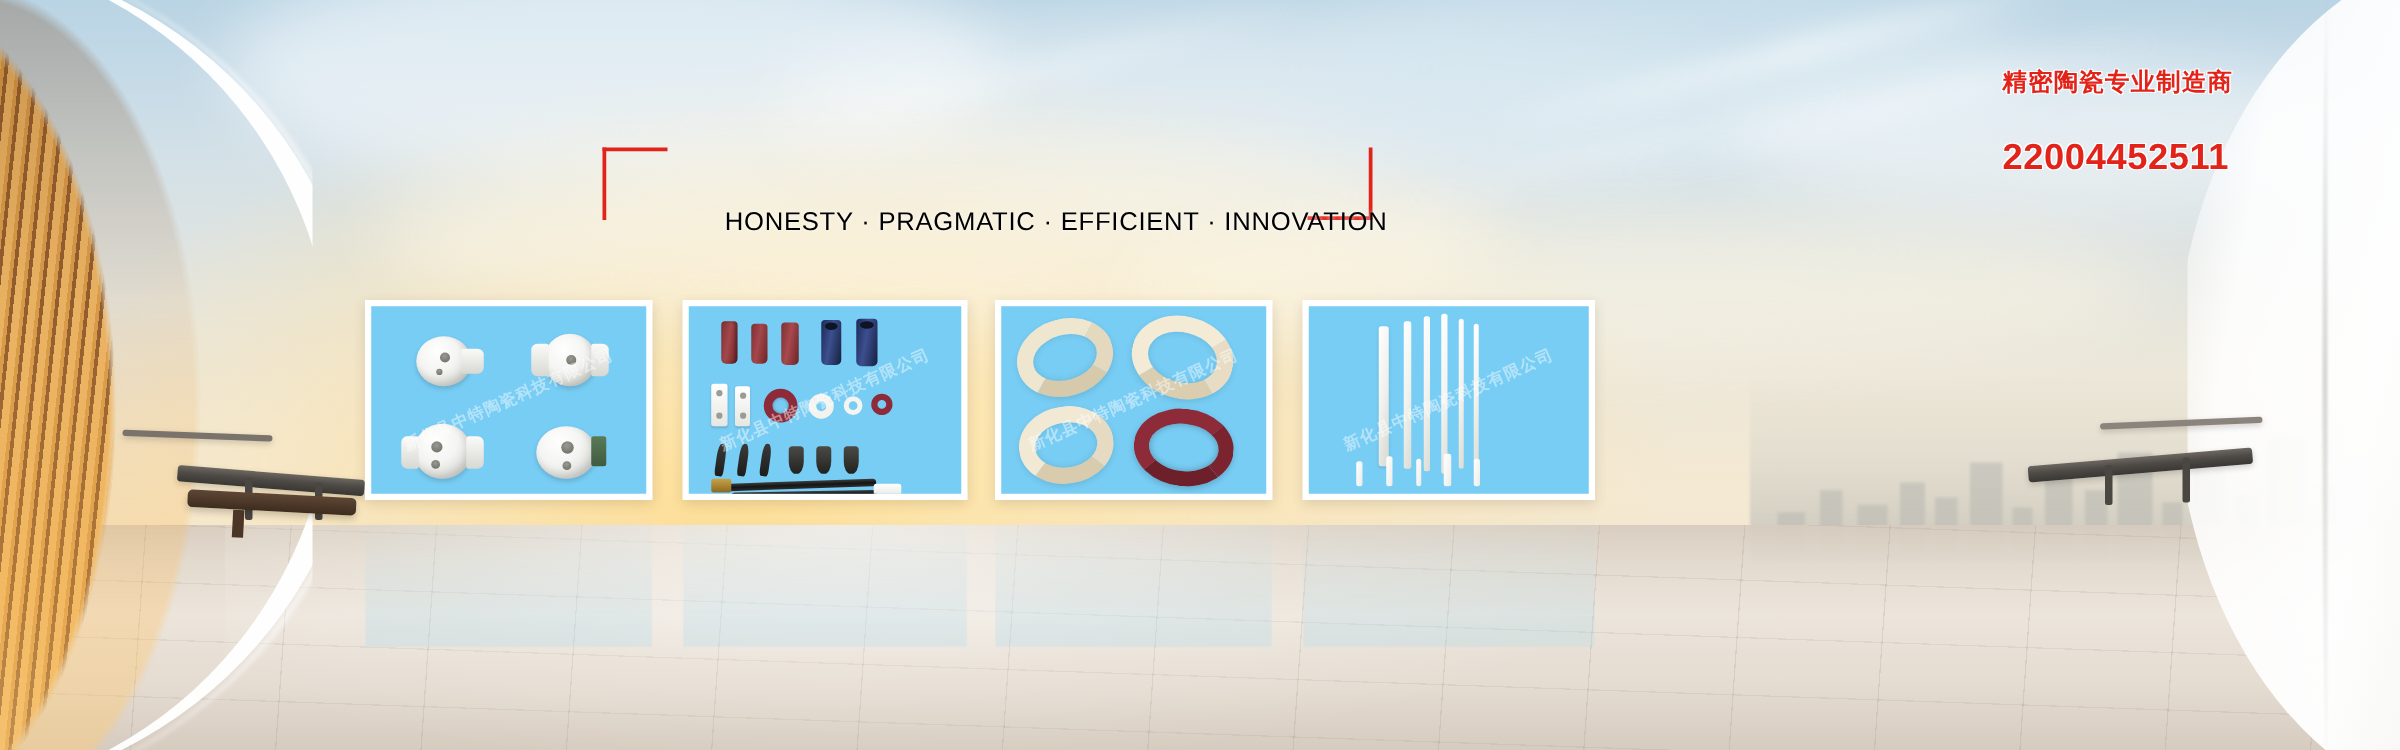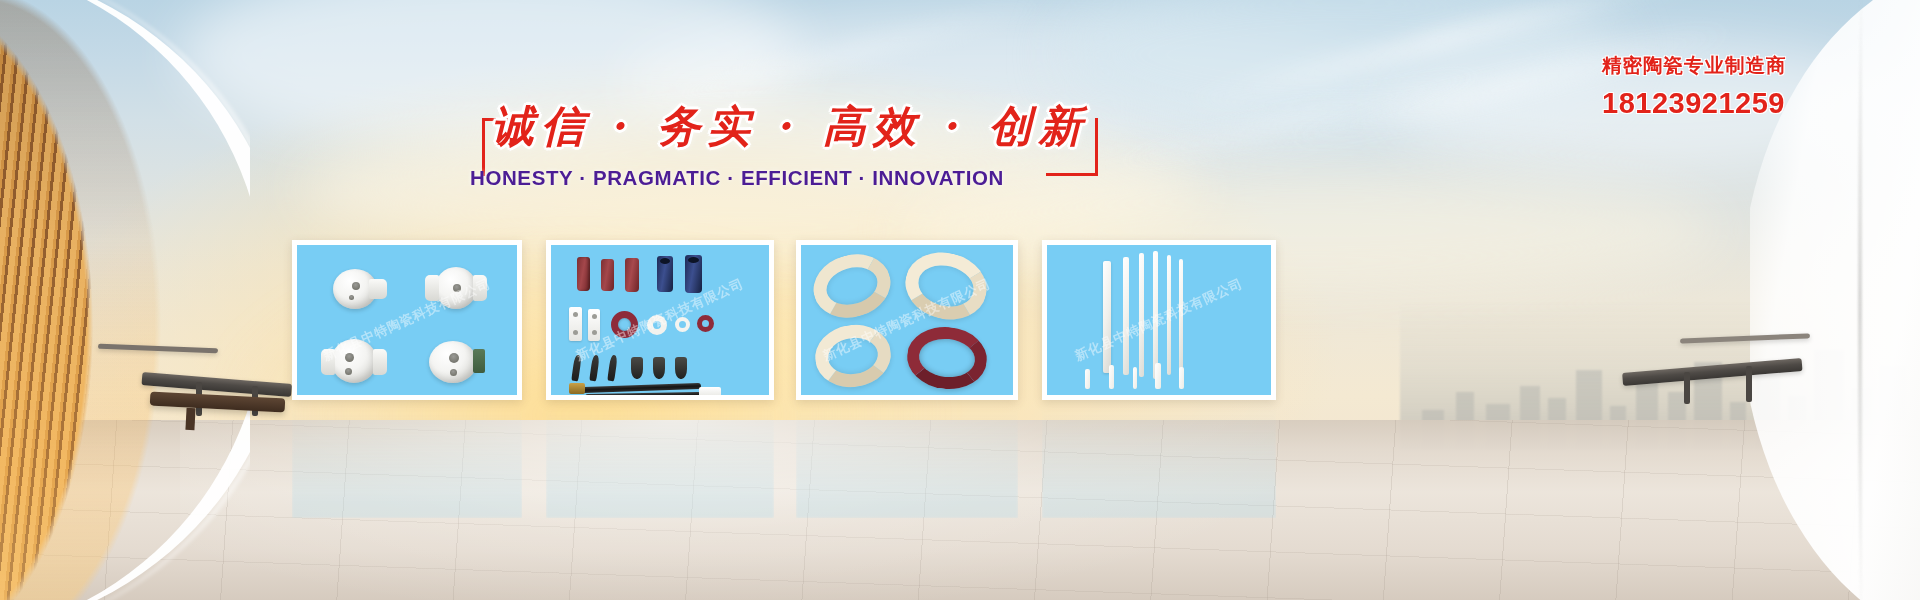--- a/index.html
+++ b/index.html
@@ -217,46 +217,46 @@
       -2px -2px 0 #fff,  2px -2px 0 #fff,
       -2px  2px 0 #fff,  2px  2px 0 #fff,
       -3px  0   0 #fff,  3px  0   0 #fff,
        0   -3px 0 #fff,  0    3px 0 #fff,
        0 0 8px rgba(255,255,255,0.95);
     white-space: nowrap;
   }
   .slogan-en {
     position: absolute;
     left: 0; right: 0; top: 62px;
-    text-align: left;
+    text-align: right;
     font-family: "Liberation Sans", sans-serif;
     font-size: 20.5px;
-    font-weight: 700;
+    font-weight: 400;
     letter-spacing: 0.6px;
-    color: #4c1d95;
+    color: #000000;
     white-space: nowrap;
     text-shadow: 0 0 4px rgba(255,255,255,0.8);
   }
 
   
   .right-text {
     position: absolute;
     right: 88px; top: 52px;
     text-align: left;
     width: 230px;
   }
   .rt-line1 {
     font-family: "DejaVu Sans", "Liberation Sans", sans-serif;
     font-size: 19.5px;
     font-weight: 700;
     letter-spacing: 1px;
     color: #e2231a;
     text-shadow: -1px -1px 0 #fff, 1px -1px 0 #fff, -1px 1px 0 #fff, 1px 1px 0 #fff;
     white-space: nowrap;
-    margin-bottom: 8px;
+    margin-bottom: 31px;
   }
   .rt-line2 {
     font-family: "DejaVu Sans", "Liberation Sans", sans-serif;
     font-size: 19.5px;
     font-weight: 700;
     letter-spacing: 1px;
     color: #e2231a;
     text-shadow: -1px -1px 0 #fff, 1px -1px 0 #fff, -1px 1px 0 #fff, 1px 1px 0 #fff;
     white-space: nowrap;
     margin-bottom: 7px;
@@ -459,27 +459,26 @@
   <div class="rail rail-right2"></div>
   <div class="rail-post" style="right:168px; top:366px; width:6px; height:36px;"></div>
   <div class="rail-post" style="right:230px; top:372px; width:6px; height:32px;"></div>
 
   <div class="bench"></div>
   <div class="bench-leg"></div>
 
   <div class="headline">
     <div class="bracket br-tl"></div>
     <div class="bracket br-br"></div>
-    <div class="slogan-cn">诚信 · 务实 · 高效 · 创新</div>
     <div class="slogan-en">HONESTY · PRAGMATIC · EFFICIENT · INNOVATION</div>
   </div>
 
   <div class="right-text">
     <div class="rt-line1">精密陶瓷专业制造商</div>
-    <div class="rt-phone">18123921259</div>
+    <div class="rt-phone">22004452511</div>
   </div>
 
   <div class="panels">
 
     <div class="card" id="card1">
       <div class="inner">
 
         <div class="sh cap" style="left:36px; top:24px; width:44px; height:40px;">
           <div class="hole" style="left:19px; top:13px; width:8px; height:8px;"></div>
           <div class="hole" style="left:16px; top:26px; width:5px; height:5px;"></div>

